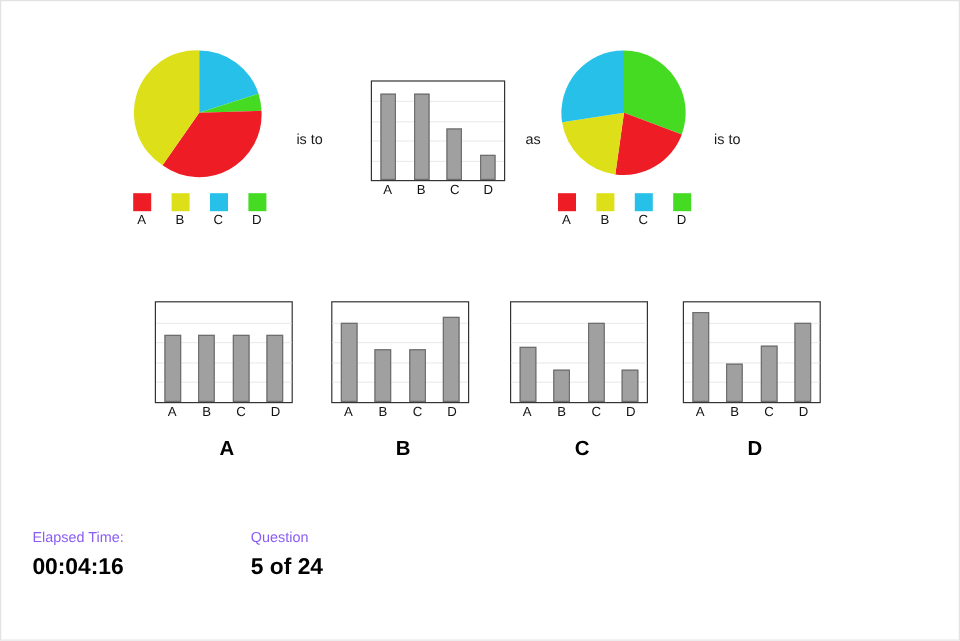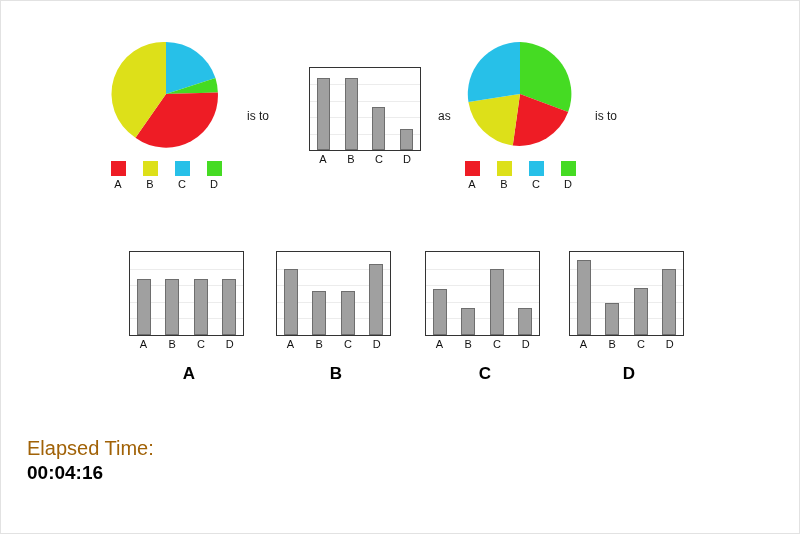--- a/index.html
+++ b/index.html
@@ -140,22 +140,22 @@
     left: 0;
     bottom: 0;
     width: 800px;
     height: 110px;
   }
   .stat {
     position: absolute;
     top: 14px;
   }
   .stat-label {
-    font-size: 20px;
-    color: #a16207;
+    font-size: 12px;
+    color: #8b5cf6;
     line-height: 23px;
   }
   .stat-value {
     font-size: 19px;
     font-weight: bold;
     color: #000;
     line-height: 25px;
   }
   #next-button {
     position: absolute;
@@ -371,17 +371,21 @@
 
   </div>
 
   <div id="footer">
 
     <div class="stat" style="left:26px;">
       <div class="stat-label">Elapsed Time:</div>
       <div class="stat-value">00:04:16</div>
     </div>
 
+    <div class="stat" style="left:208px;">
+      <div class="stat-label">Question</div>
+      <div class="stat-value">5 of 24</div>
+    </div>
 
 
   </div>
 
 </div>
 
 </body></html>

